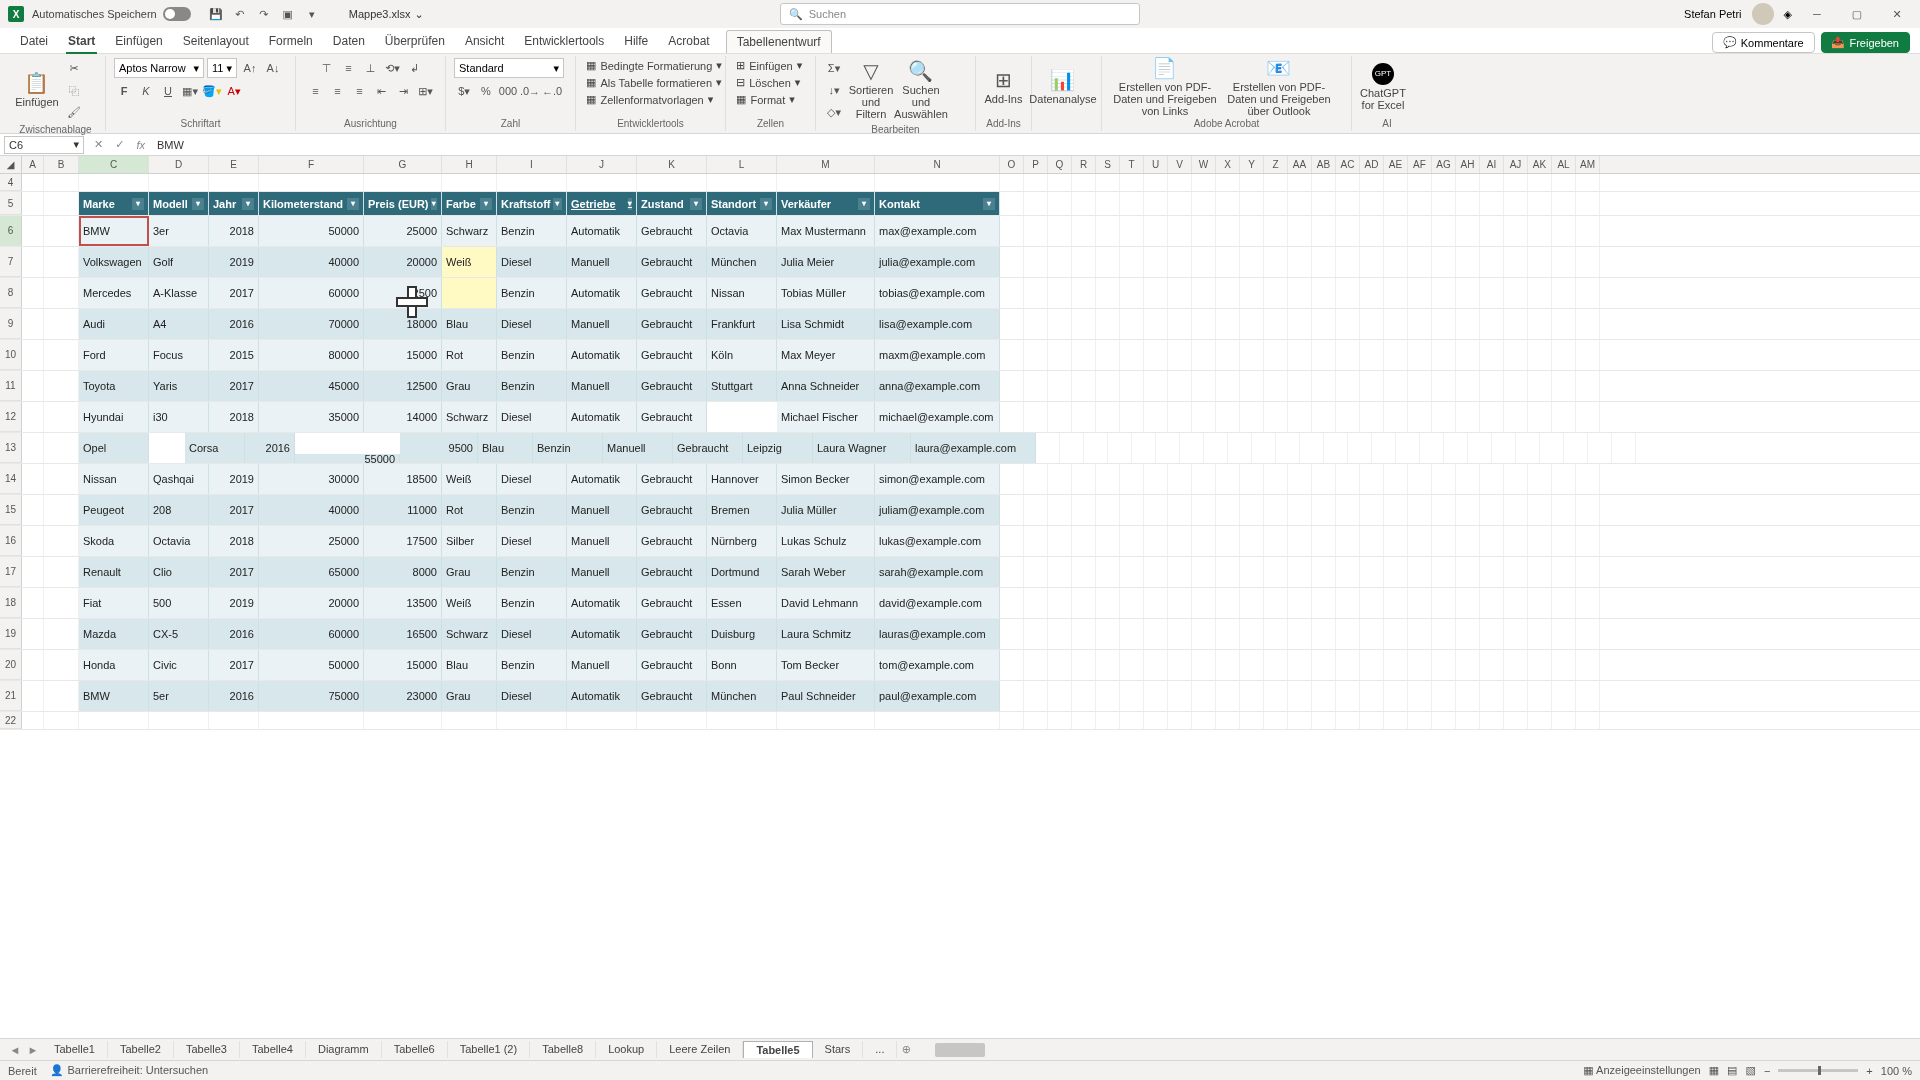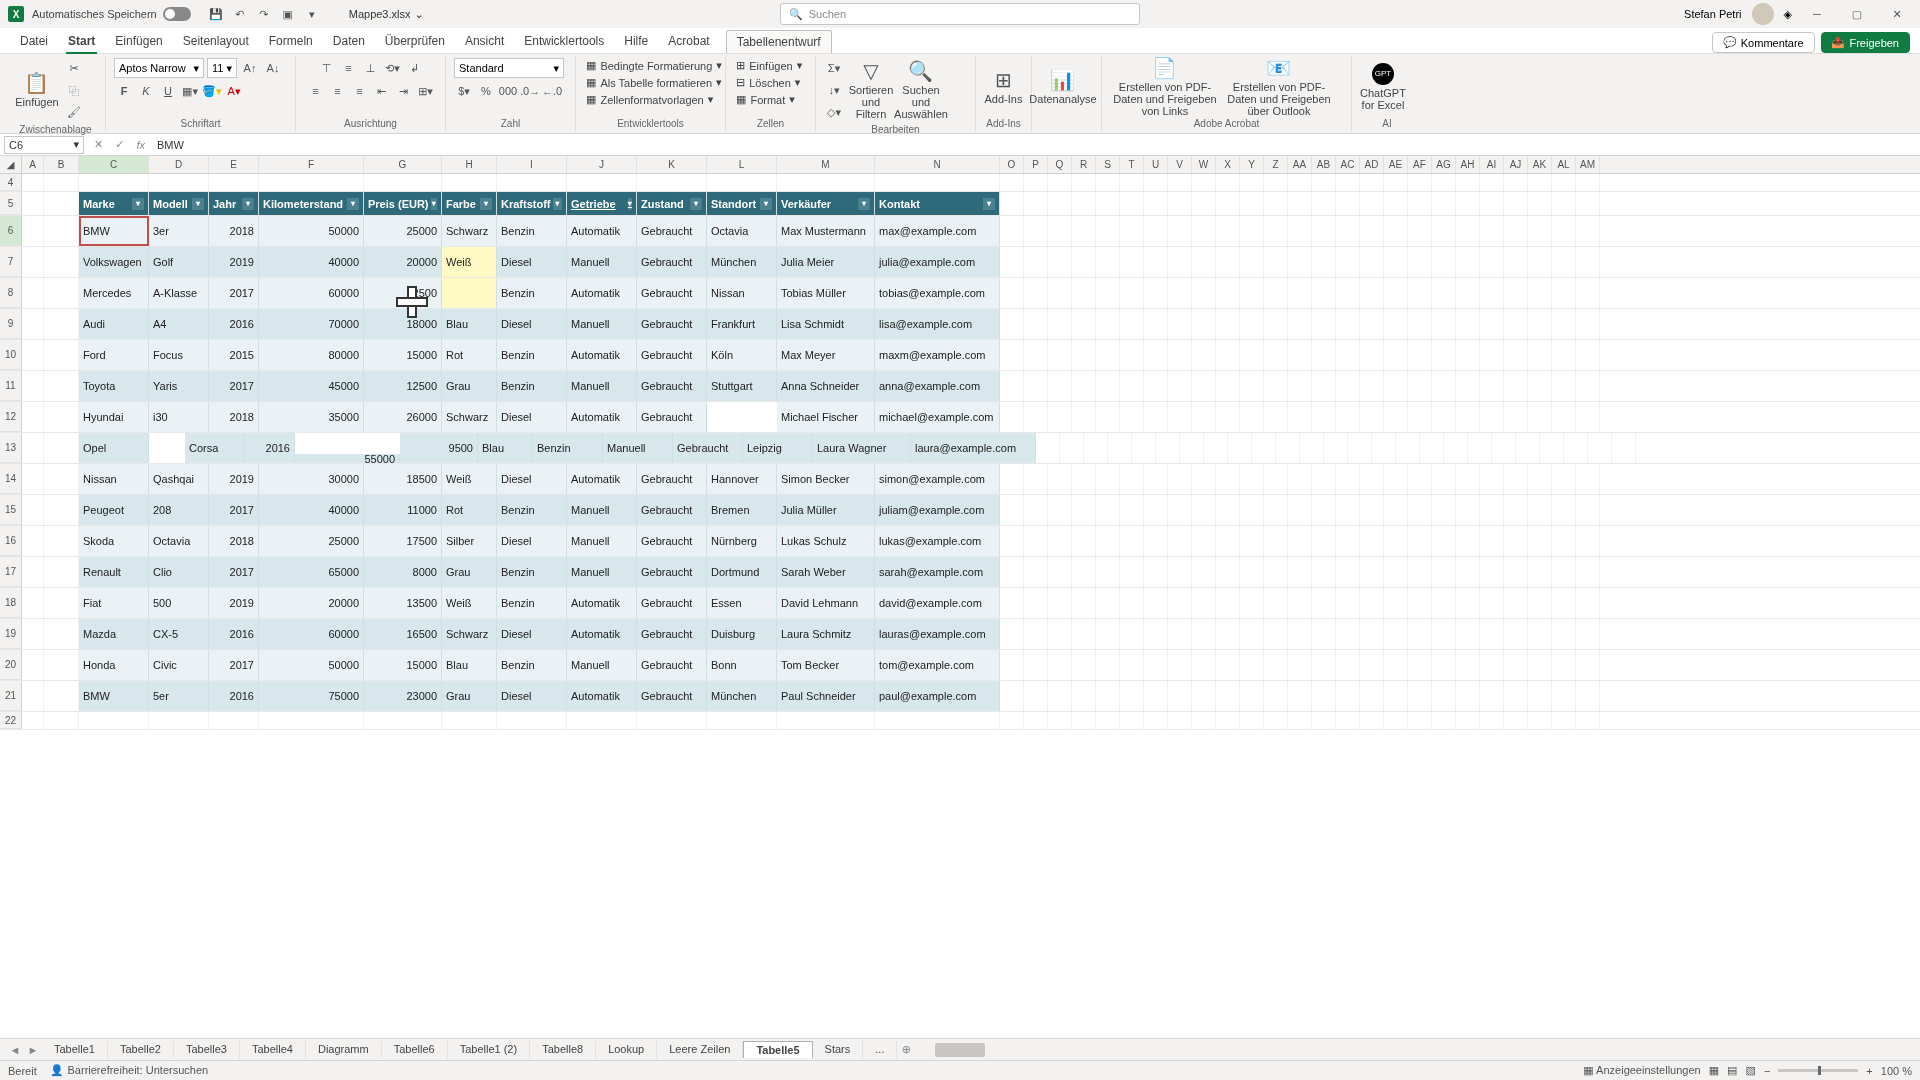--- a/index.html
+++ b/index.html
@@ -743,21 +743,21 @@
         <div class="cell " style="width: 24px;"></div>
       </div>
       <div class="row">
         <div class="rh">12</div>
         <div class="cell " style="width: 22px;"></div>
         <div class="cell " style="width: 35px;"></div>
         <div class="cell band0 tcell" style="width: 70px;">Hyundai</div>
         <div class="cell band0 tcell" style="width: 60px;">i30</div>
         <div class="cell band0 tcell num" style="width: 50px;">2018</div>
         <div class="cell band0 tcell num" style="width: 105px;">35000</div>
-        <div class="cell band0 tcell num" style="width: 78px;">26000</div>
+        <div class="cell band0 tcell num" style="width: 78px;">14000</div>
         <div class="cell band0 tcell" style="width: 55px;">Schwarz</div>
         <div class="cell band0 tcell" style="width: 70px;">Diesel</div>
         <div class="cell band0 tcell" style="width: 70px;">Automatik</div>
         <div class="cell band0 tcell" style="width: 70px;">Gebraucht</div>
         <div class="cell band0 tcell" style="width: 70px; margin-top: 33px;">Düsseldorf</div>
         <div class="cell band0 tcell" style="width: 98px;">Michael Fischer</div>
         <div class="cell band0 tcell" style="width: 125px;">michael@example.com</div>
         <div class="cell " style="width: 24px;"></div>
         <div class="cell " style="width: 24px;"></div>
         <div class="cell " style="width: 24px;"></div>

